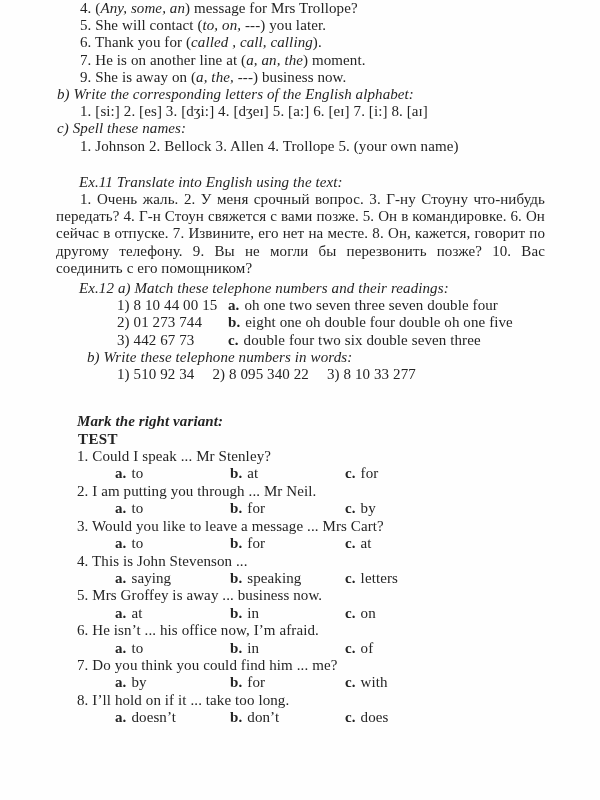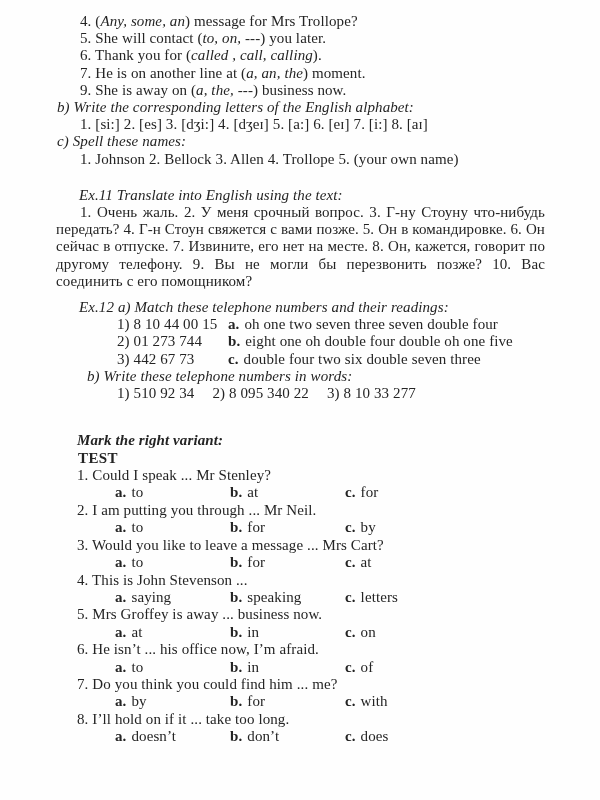--- a/index.html
+++ b/index.html
@@ -6,38 +6,37 @@
   .page{
     position:relative;
     width:600px;height:800px;
     background:#fefefe;
     font-family:"Liberation Serif","DejaVu Serif",serif;
     font-size:15px;line-height:17.2px;
     color:#242424;
     letter-spacing:0.1px;
     overflow:hidden;
     box-sizing:border-box;
-    padding-top:13px;
   }
   .line{white-space:nowrap;}
   .ml57{margin-left:57px}
   .ml77{margin-left:77px}
   .ml78{margin-left:78px}
   .ml79{margin-left:79px}
   .ml80{margin-left:80px}
   .ml87{margin-left:87px}
   .ml117{margin-left:117px}
   .it{font-style:italic;}
   .para{
     margin-left:56px;width:489px;
     text-align:justify;text-indent:24px;
     white-space:normal;
   }
   .mt-ex11{margin-top:19px;}
-  .mt-ex12{margin-top:9px;}
+  .mt-ex12{margin-top:3px;}
   .mt-test{margin-top:30px;}
   .test-block{line-height:17.4px;}
   .test-title{font-weight:bold;letter-spacing:0.4px;}
   .subtitle{font-weight:bold;font-style:italic;}
   .pnum{display:inline-block;width:111px;}
   .rl{font-weight:bold;margin-right:5px;}
   .numitem{margin-right:18px;}
   .opts{margin-left:115px;}
   .opt{display:inline-block;width:115px;}
   .opt.last{width:auto;}

